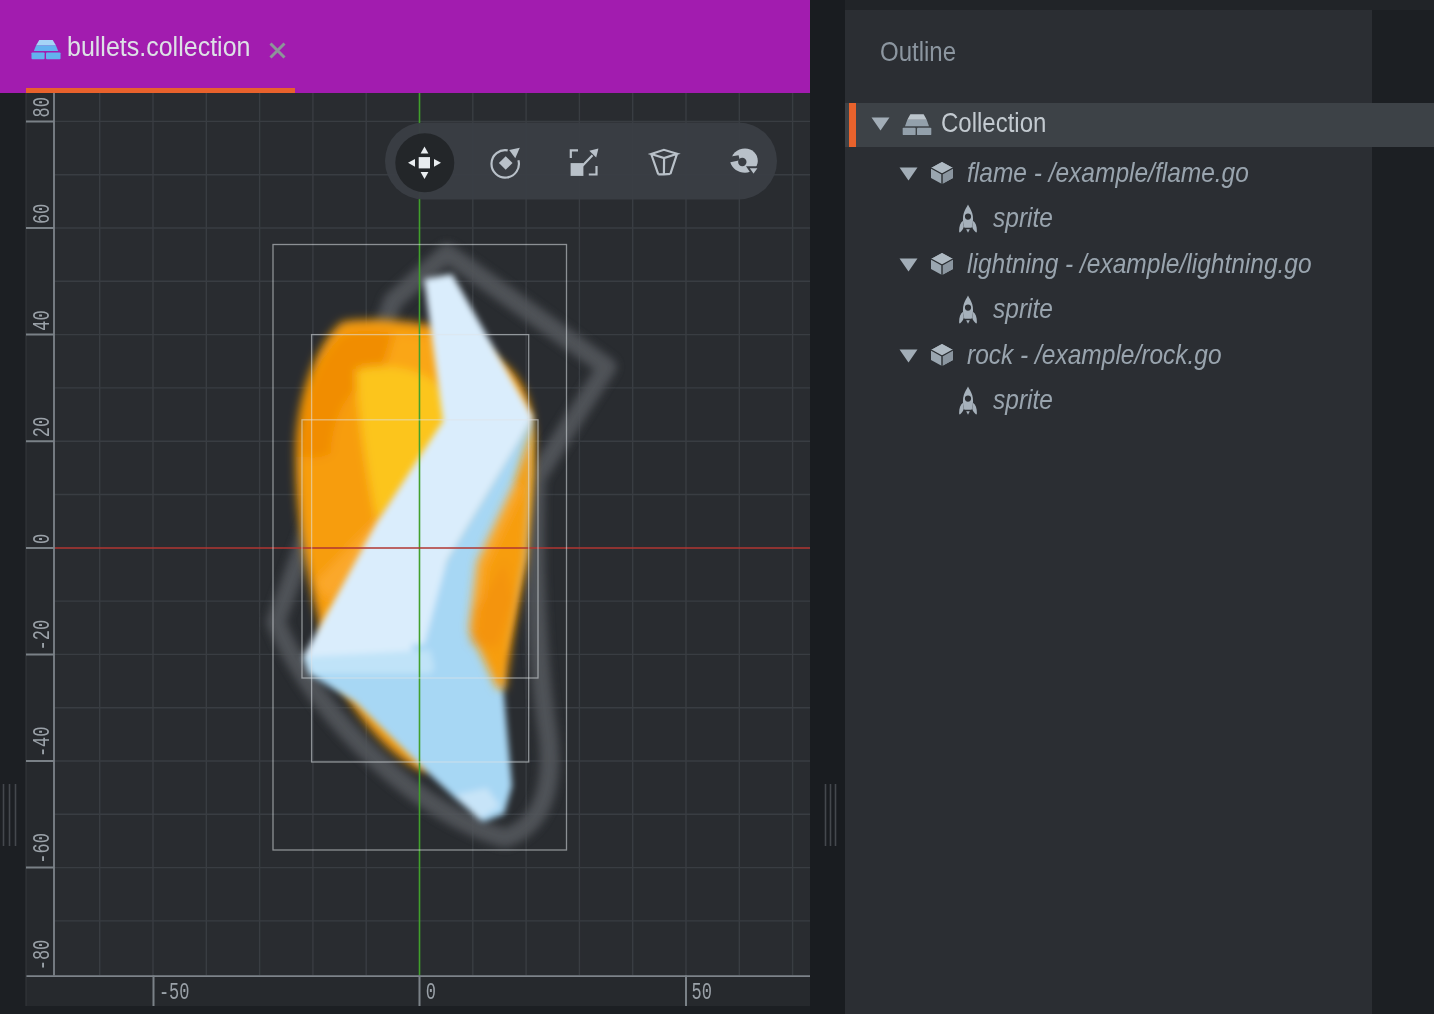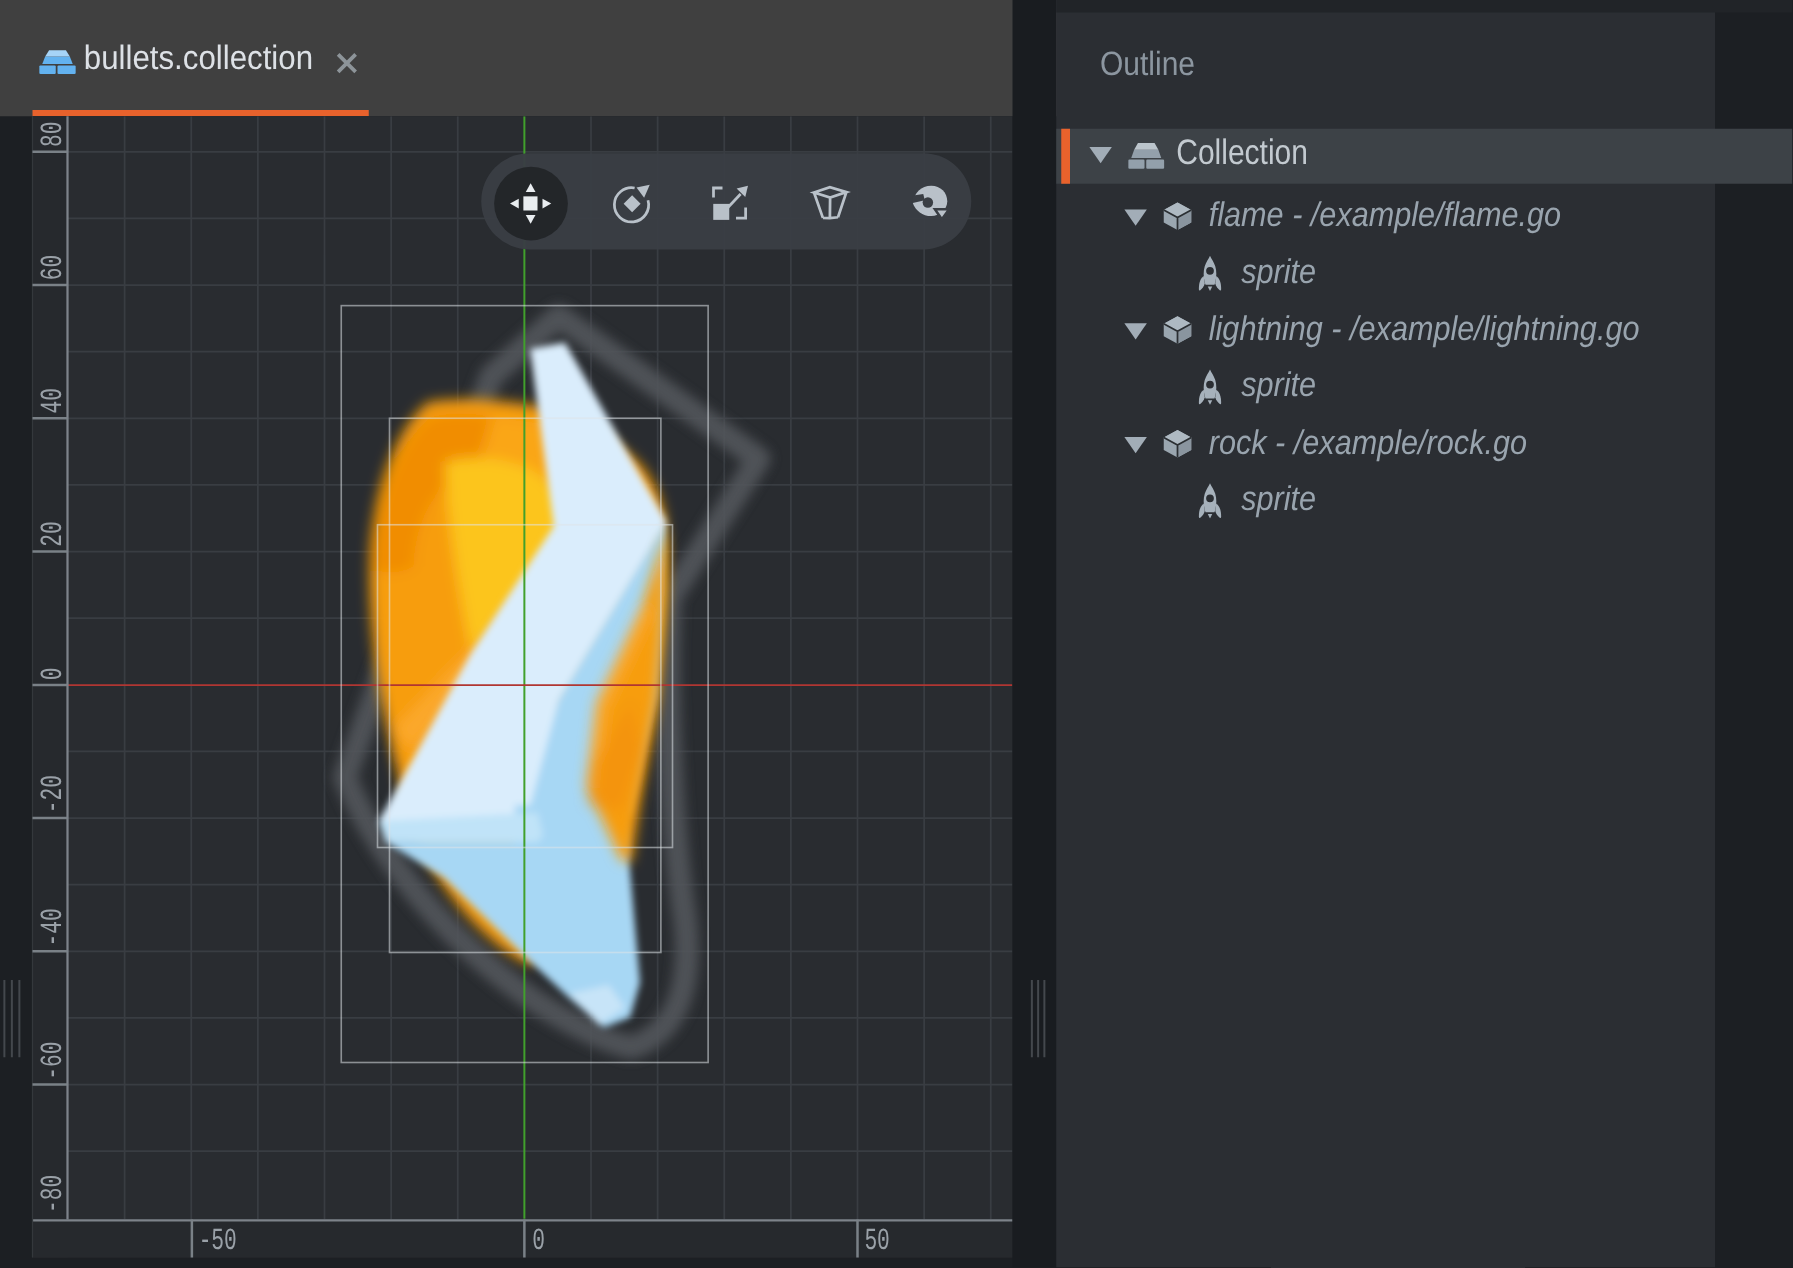--- a/index.html
+++ b/index.html
@@ -3,21 +3,21 @@
 <meta charset="utf-8">
 <style>
   html,body{margin:0;padding:0;}
   body{width:1434px;height:1014px;background:#1c1f23;overflow:hidden;
        font-family:"Liberation Sans",sans-serif;position:relative;}
   .abs{position:absolute;}
 </style>
 </head>
 <body>
 
-<div class="abs" style="left:0;top:0;width:952px;height:93px;background:#404040;">
+<div class="abs" style="left:0;top:0;width:952px;height:93px;background:#a21caf;">
   <svg class="abs" style="left:31px;top:38px;" width="30" height="22" viewBox="0 0 32 26" preserveAspectRatio="none">
     <polygon points="5.5,8.5 26.5,8.5 29,15.5 3,15.5" fill="#63b2ef"></polygon>
     <polygon points="8.8,2.5 23.2,2.5 26.5,8.5 5.5,8.5" fill="#a6d4f7"></polygon>
     <rect x="0.5" y="17" width="14" height="8" rx="1" fill="#63b2ef"></rect>
     <rect x="16" y="17" width="15.5" height="8" rx="1" fill="#63b2ef"></rect>
   </svg>
   <div class="abs" style="left:67px;top:33px;width:220px;height:30px;font-size:25px;color:#dde1e6;transform:scaleY(1.08);transform-origin:50% 80%;">bullets.collection</div>
   <svg class="abs" style="left:268px;top:41px;" width="19" height="19" viewBox="0 0 19 19">
     <path d="M2.5,2.5 L16.5,16.5 M16.5,2.5 L2.5,16.5" stroke="#8d9499" stroke-width="3"></path>
   </svg>

